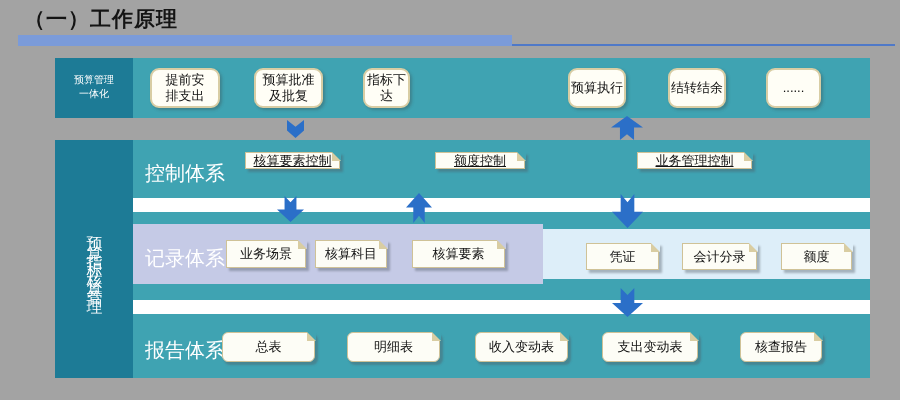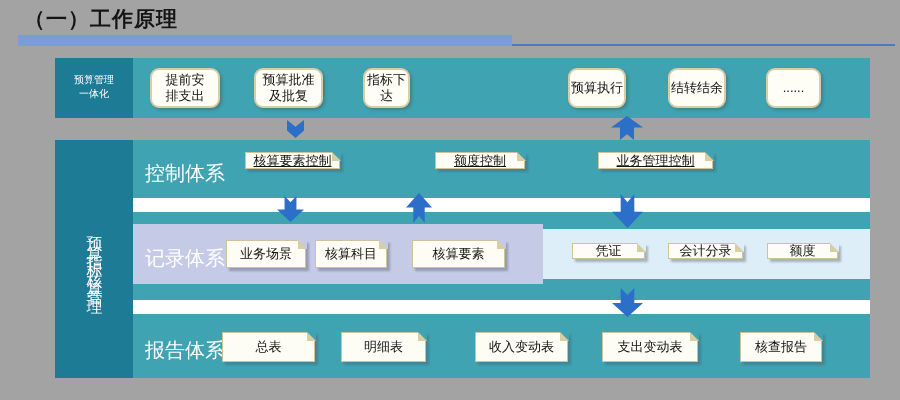--- a/index.html
+++ b/index.html
@@ -66,22 +66,22 @@
     font-size:13px; color:#111;
     box-shadow:2.5px 2.5px 2px rgba(80,90,100,.4);
   }
   .box::before {
     content:""; position:absolute; top:-1.5px; right:-1.5px; width:0; height:0;
     border-style:solid; border-width:0 9px 9px 0;
     border-color:var(--rb) var(--rb) #d9cda2 #d9cda2;
   }
   .ctl-box { top:12px;  height:17px;text-decoration:underline; }
   .rec-box { top:16px;  height:28px; }
-  .rec-box2{ top:14px;  height:16px; }
-  .rep-box { top:192px; height:30px; }
+  .rec-box2{ top:14px;  height:27px;margin-left:14px; }
+  .rep-box { top:192px; height:30px;border-radius:6px; }
 
   
   .arr { position:absolute; }
 </style>
 </head>
 <body>
 
 <div class="stage">
 
   <h1 class="page-title">（一）工作原理</h1>
@@ -104,37 +104,37 @@
   <div class="main-block">
     <div class="side-label">预算指标核算管理</div>
 
     <div class="content">
       <div class="stripe stripe1"></div>
       <div class="stripe stripe2"></div>
 
       <div class="row-label lbl-control">控制体系</div>
       <div class="box ctl-box" style="left:112px;width:95px">核算要素控制</div>
       <div class="box ctl-box" style="left:302px;width:90px">额度控制</div>
-      <div class="box ctl-box" style="left:465px;width:115px">业务管理控制</div>
+      <div class="box ctl-box" style="left:504px;width:115px">业务管理控制</div>
 
       <div class="lavender">
         <div class="box rec-box" style="left:93px;width:80px">业务场景</div>
         <div class="box rec-box" style="left:182px;width:72px">核算科目</div>
         <div class="box rec-box" style="left:279px;width:93px">核算要素</div>
       </div>
       <div class="lightblue">
         <div class="box rec-box2" style="left:29px;width:73px">凭证</div>
         <div class="box rec-box2" style="left:125px;width:75px">会计分录</div>
         <div class="box rec-box2" style="left:224px;width:71px">额度</div>
       </div>
       <div class="row-label lbl-record">记录体系</div>
 
       <div class="row-label lbl-report">报告体系</div>
       <div class="box rep-box" style="left:89px;width:93px">总表</div>
-      <div class="box rep-box" style="left:208px;width:85px">明细表</div>
+      <div class="box rep-box" style="left:214px;width:93px">明细表</div>
       <div class="box rep-box" style="left:342px;width:93px">收入变动表</div>
       <div class="box rep-box" style="left:469px;width:96px">支出变动表</div>
       <div class="box rep-box" style="left:607px;width:82px">核查报告</div>
     </div>
   </div>
 
   <svg class="arr" style="left:287px;top:120px" width="17" height="18" viewBox="0 0 100 100" preserveAspectRatio="none">
     <polygon points="0,0 50,38 100,0 100,58 50,100 0,58" fill="#2b6fc8"></polygon>
   </svg>
   <svg class="arr" style="left:611px;top:116px" width="32" height="24" viewBox="0 0 100 100" preserveAspectRatio="none">

